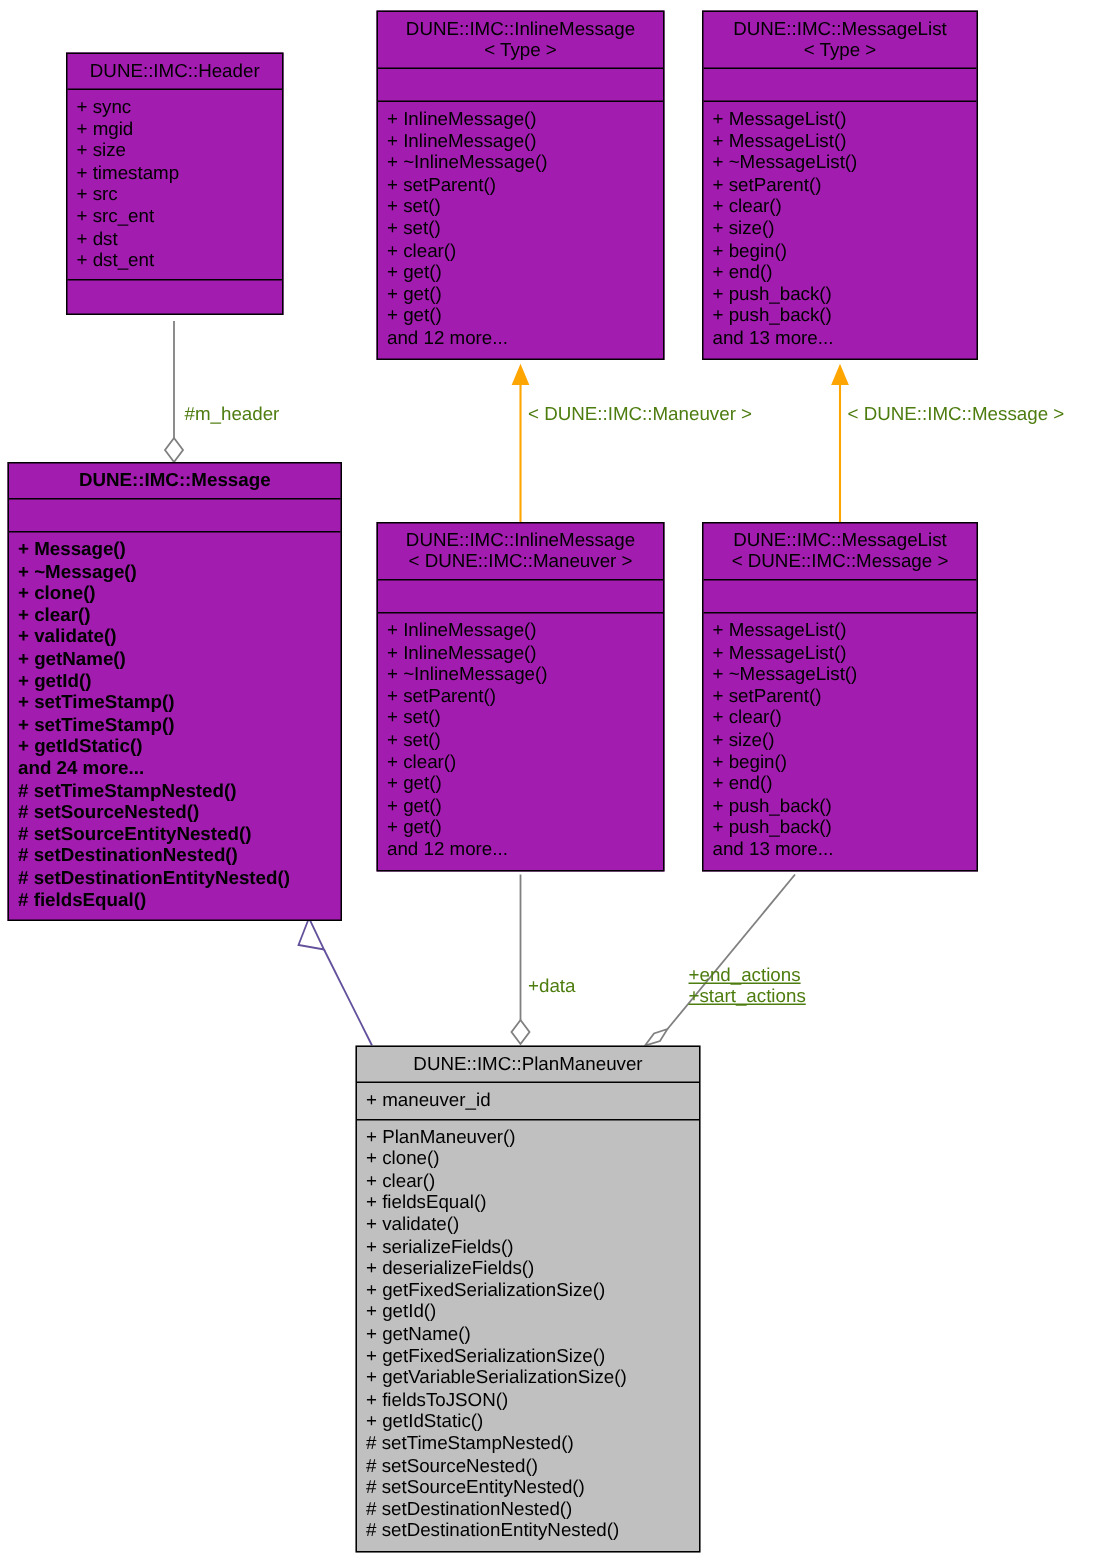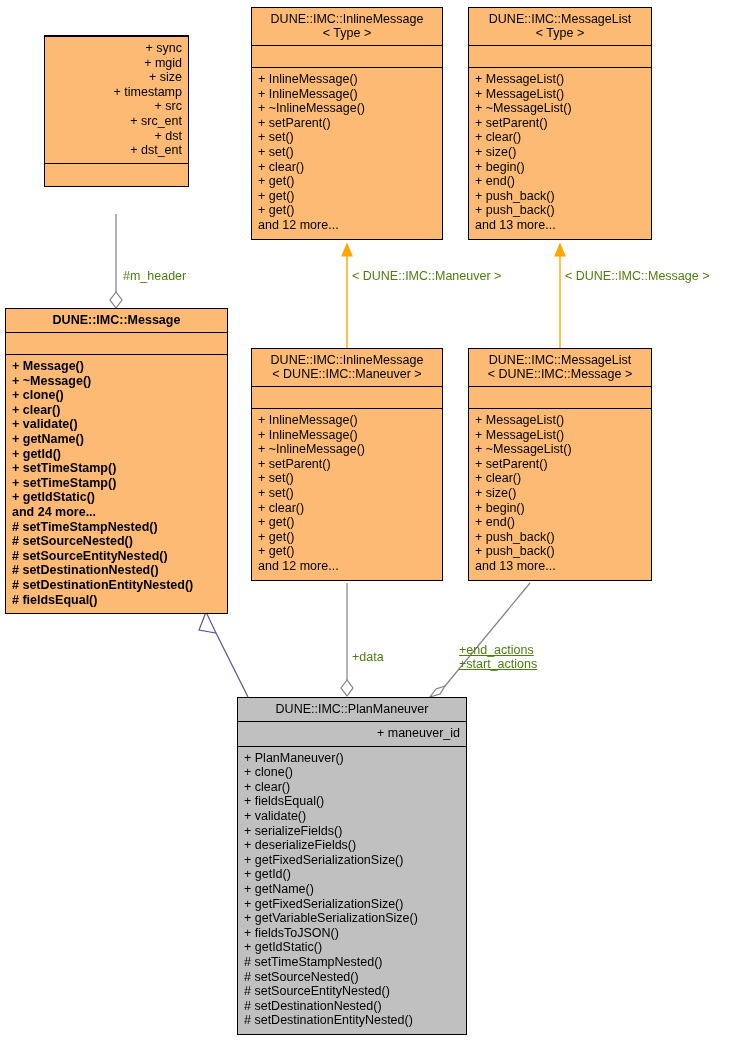--- a/index.html
+++ b/index.html
@@ -23,21 +23,21 @@
     position: absolute;
     left: 0;
     top: 0;
     width: 736px;
     height: 1045px;
     pointer-events: none;
   }
   .node {
     position: absolute;
     border: 1px solid #000000;
-    background: #fdba74;
+    background: #a21caf;
     box-sizing: border-box;
     font-size: 12.5px;
     color: #000000;
   }
   .node.filled {
     background: #c0c0c0;
   }
   .node .title {
     text-align: center;
     padding: 4px 4px 5px 4px;
@@ -46,21 +46,20 @@
   }
   .node .sep {
     border-top: 1px solid #000000;
     height: 0;
     font-size: 0;
     line-height: 0;
   }
   .node .attrs {
     padding: 4px 6px 5px 6px;
     line-height: 14.6px;
-    text-align: right;
   }
   .node .attrs.empty {
     height: 13px;
     padding: 4px 6px;
   }
   .node .methods {
     padding: 4px 6px 6px 6px;
     line-height: 14.6px;
   }
   .node .row {
@@ -94,20 +93,21 @@
     <polygon points="206,612 199,630 216,633" fill="#ffffff" stroke="#63519c" stroke-width="1.2"></polygon>
 
     <line x1="347" y1="583" x2="347" y2="680" stroke="#808080" stroke-width="1.2"></line>
     <polygon points="347,680 341,688 347,696 353,688" fill="#ffffff" stroke="#808080" stroke-width="1.2"></polygon>
 
     <line x1="530" y1="583" x2="445" y2="686" stroke="#808080" stroke-width="1.2"></line>
     <polygon points="445,686 436,689 430,697 440,694" fill="#ffffff" stroke="#808080" stroke-width="1.2"></polygon>
   </svg>
 
   <div class="node" style="left:44px; top:35px; width:145px;">
+    <div class="title">DUNE::IMC::Header</div>
     <div class="sep"></div>
     <div class="attrs">
       <div class="row">+ sync</div>
       <div class="row">+ mgid</div>
       <div class="row">+ size</div>
       <div class="row">+ timestamp</div>
       <div class="row">+ src</div>
       <div class="row">+ src_ent</div>
       <div class="row">+ dst</div>
       <div class="row">+ dst_ent</div>

